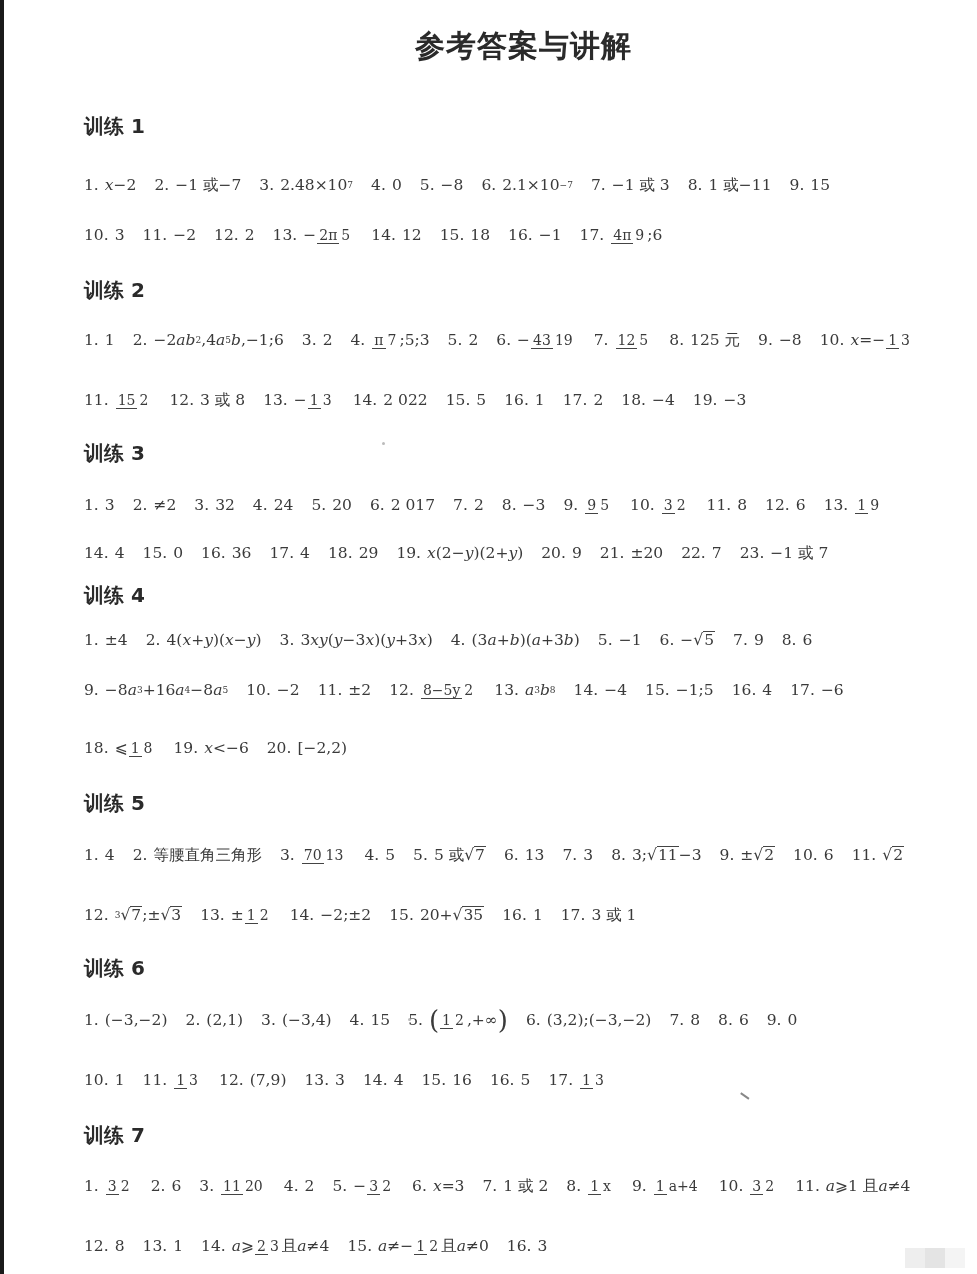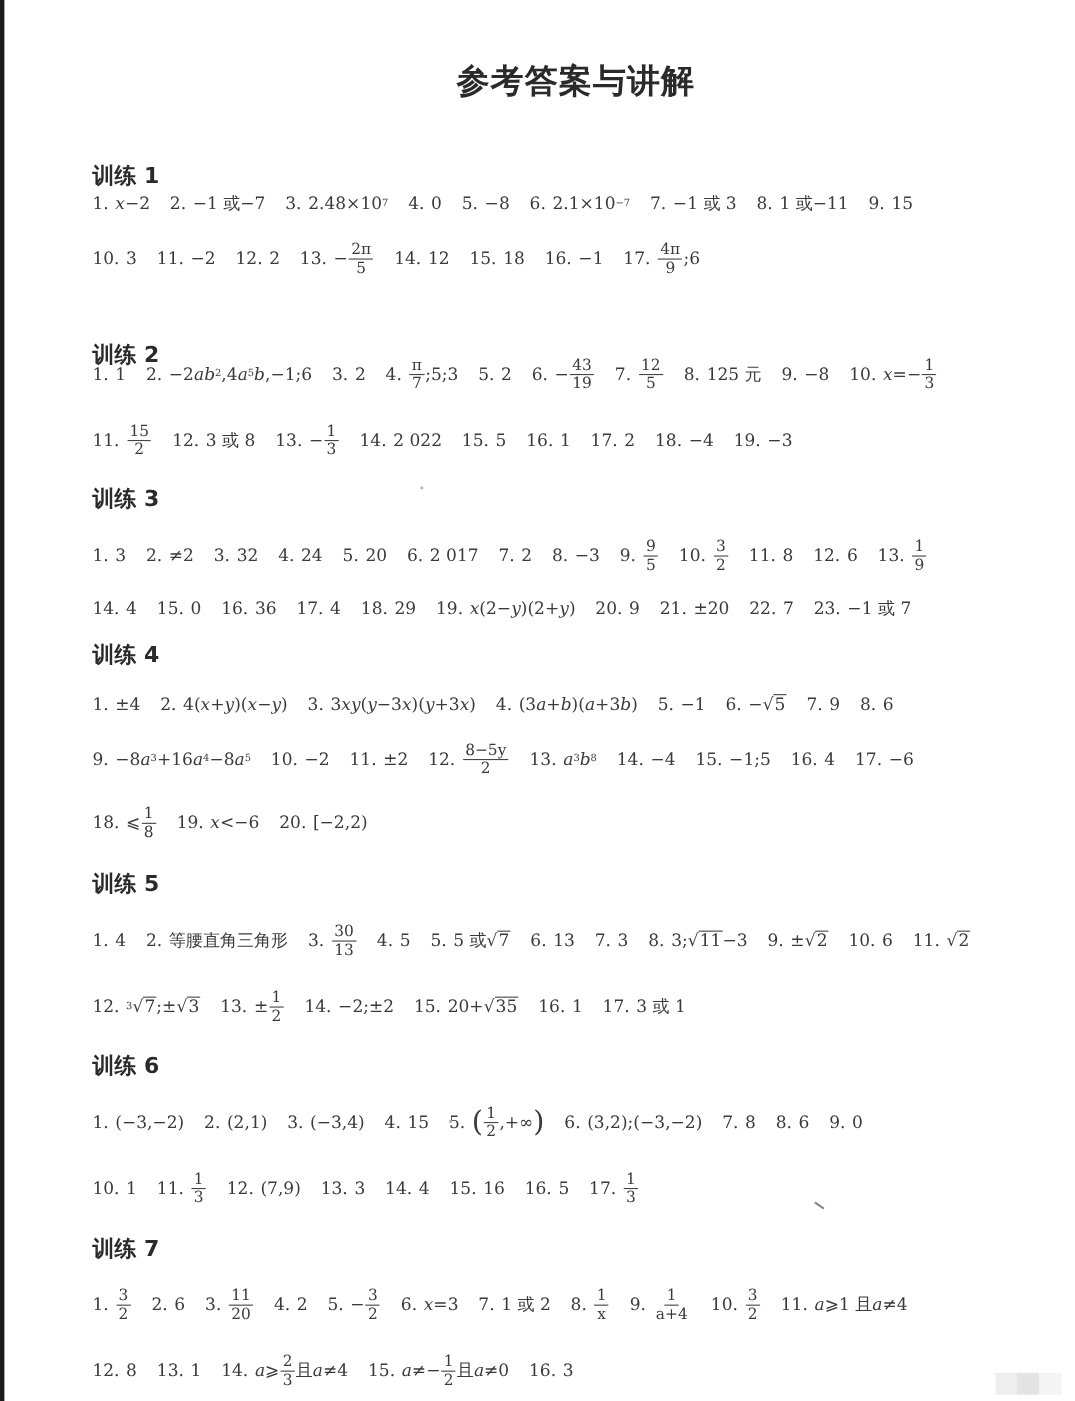--- a/index.html
+++ b/index.html
@@ -10,35 +10,35 @@
     color: #333;
   }
   .left-edge {
     position: absolute; left: 0; top: 0; width: 4px; height: 1274px;
     background: #1a1a1a;
   }
   .page-title {
     position: absolute; left: 0; width: 100%; top: 26px;
     text-align: center; font-size: 30px; font-weight: bold;
     font-family: "DejaVu Sans", "Liberation Sans", sans-serif;
-    color: #2a2a2a; letter-spacing: 1px; padding-left: 70px; box-sizing: border-box; margin-top: 28px;
+    color: #2a2a2a; letter-spacing: 1px; padding-left: 70px; box-sizing: border-box;
   }
   .section-heading {
     position: absolute; left: 84px; font-size: 20px; font-weight: bold;
     font-family: "DejaVu Sans", "Liberation Sans", sans-serif; color: #2a2a2a;
   }
   .answer-line {
     position: absolute; left: 84px; height: 40px;
     display: flex; align-items: center; white-space: nowrap;
     font-size: 15.5px; color: #3a3a3a;
   }
   .answer-item { display: inline-flex; align-items: center; margin-right: 18px; }
   .num { margin-right: 6px; }
   .frac {
-    display: inline-flex; flex-direction: column; align-items: center;
+    display: inline-flex; flex-direction: row; align-items: center;
     vertical-align: middle; font-size: 14px; line-height: 16px; margin: 0 1px;
   }
   .frac .n { border-bottom: 1px solid #444; padding: 0 2px; }
   .frac .d { padding: 0 2px; }
   .sqrt { display: inline-flex; align-items: flex-start; }
   .sqrt .rad { border-top: 1px solid #444; padding: 0 1px; line-height: 16px; }
   .big-paren { font-size: 26px; line-height: 20px; }
   sup { font-size: 9px; }
   i { font-style: italic; }
   .mark {
@@ -49,21 +49,21 @@
     position: absolute; right: 12px; bottom: 6px; width: 60px; height: 20px;
     background: linear-gradient(90deg, #eeeeee 33%, #e4e4e4 33% 66%, #f4f4f4 66%);
   }
 </style>
 </head>
 <body>
 
 <div class="left-edge"></div>
 <div class="page-title">参考答案与讲解</div>
 <div id="content">
-    <div class="section-heading" style="top: 146px;">训练 1</div>
+    <div class="section-heading" style="top: 113px;">训练 1</div>
     <div class="answer-line" style="top: 165px;">
       <span class="answer-item">
         <span class="num">1.</span>
         <i>x</i>
         <span>−2</span>
       </span>
       <span class="answer-item">
         <span class="num">2.</span>
         <span>−1 或−7</span>
       </span>
@@ -133,21 +133,21 @@
       </span>
       <span class="answer-item">
         <span class="num">17.</span>
         <span class="frac">
           <span class="n">4π</span>
           <span class="d">9</span>
         </span>
         <span>;6</span>
       </span>
     </div>
-    <div class="section-heading" style="top: 277px; margin-top: 32px;">训练 2</div>
+    <div class="section-heading" style="top: 277px;">训练 2</div>
     <div class="answer-line" style="top: 320px;">
       <span class="answer-item">
         <span class="num">1.</span>
         <span>1</span>
       </span>
       <span class="answer-item">
         <span class="num">2.</span>
         <span>−2</span>
         <i>ab</i>
         <sup>2</sup>
@@ -504,21 +504,21 @@
         <span class="num">1.</span>
         <span>4</span>
       </span>
       <span class="answer-item">
         <span class="num">2.</span>
         <span>等腰直角三角形</span>
       </span>
       <span class="answer-item">
         <span class="num">3.</span>
         <span class="frac">
-          <span class="n">30</span>
+          <span class="n">70</span>
           <span class="d">13</span>
         </span>
       </span>
       <span class="answer-item">
         <span class="num">4.</span>
         <span>5</span>
       </span>
       <span class="answer-item">
         <span class="num">5.</span>
         <span>5 或</span>

